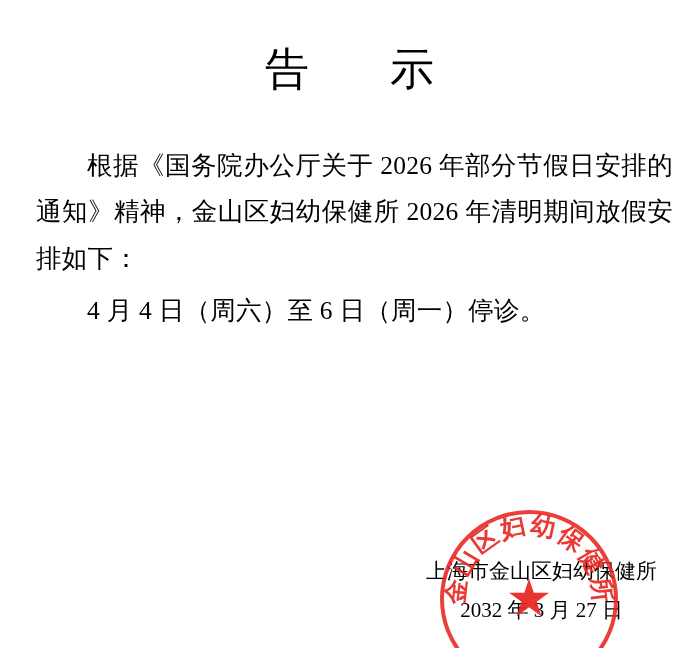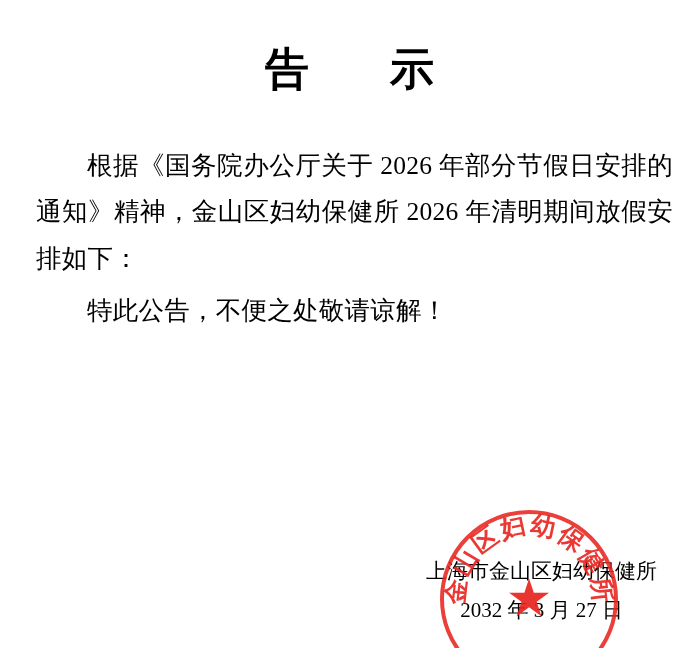--- a/index.html
+++ b/index.html
@@ -17,21 +17,21 @@
   .notice {
     position: relative;
     width: 699px;
     height: 648px;
     box-sizing: border-box;
     padding: 0;
   }
   .title {
     text-align: center;
     font-size: 44px;
-    font-weight: bold;
+    font-weight: normal;
     letter-spacing: 0.42em;
     text-indent: 0.42em;
     margin-top: 40px;
     margin-bottom: 0;
     font-family: "Liberation Serif", "DejaVu Serif", serif;
   }
   .body-block {
     margin-top: 44px;
     padding: 0 26px 0 36px;
   }
@@ -110,21 +110,21 @@
 </style>
 </head>
 <body>
 
 <div class="notice">
 
   <h1 class="title">告　示</h1>
 
   <div class="body-block">
     <p class="para indent">根据《国务院办公厅关于 2026 年部分节假日安排的通知》精神，金山区妇幼保健所 2026 年清明期间放假安排如下：</p>
-    <p class="para indent short">特此公告，不便之处敬请谅解！</p>
+    <p class="para indent short">4 月 4 日（周六）至 6 日（周一）停诊。</p>
   </div>
 
   <div class="signature">
     <div class="sig-line">上海市金山区妇幼保健所</div>
     <div class="sig-date">2032 年 3 月 27 日</div>
   </div>
 
   <div class="seal">
     <div class="seal-ring"></div>
     <svg width="178" height="178" viewBox="0 0 178 178">

